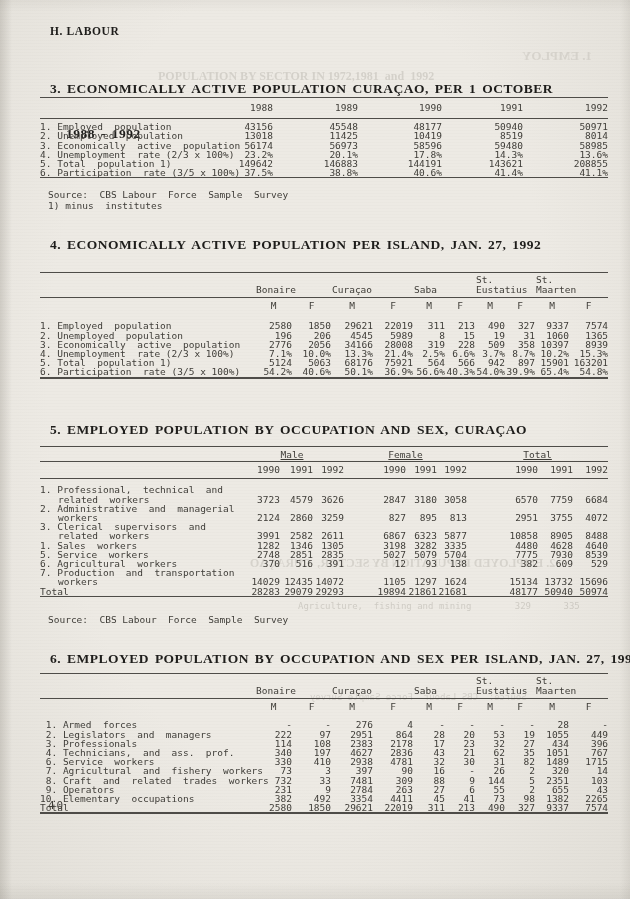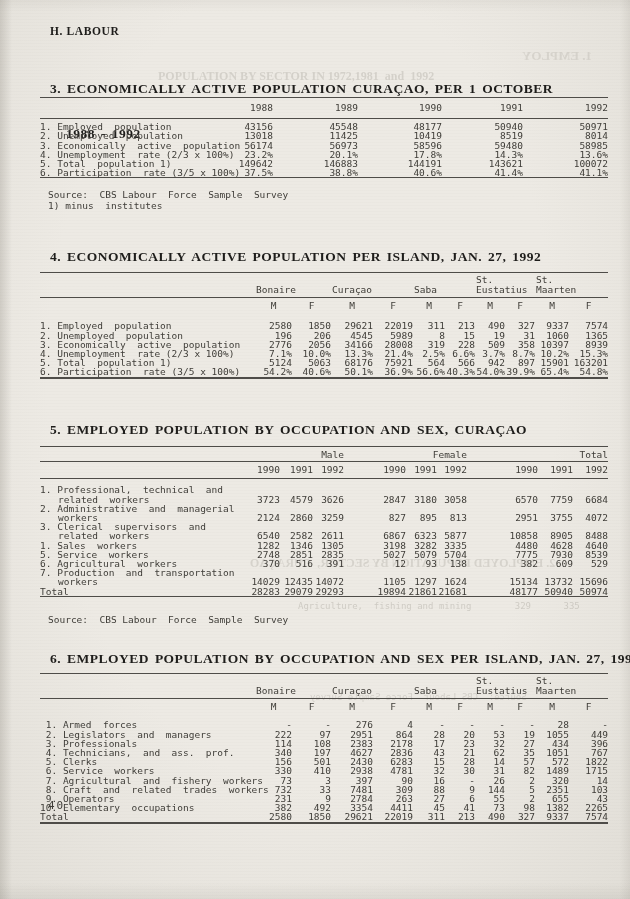--- a/index.html
+++ b/index.html
@@ -28,21 +28,21 @@
   .isltbl{border-bottom:2.2px solid #4e4c48;}
   .t th{font-weight:normal;}
   .t td{vertical-align:bottom;padding:0;}
   .t .num{text-align:right;padding:0;}
   .lab{text-align:left;white-space:pre;overflow:visible;}
   .l2{padding-left:18px;}
   .ind{padding-left:18px;}
   #t3 thead th{border-bottom:1.2px solid #4e4c48;padding:5px 0 6px;}
   #t3 tbody tr:first-child>td{padding-top:3px;}
   #t5 thead tr th{border-bottom:1.1px solid #4e4c48;}
-  #t5 .grp{text-align:right;padding:3px 0 2px;}
+  #t5 .grp{text-align:center;padding:3px 0 2px;text-decoration:underline;}
   #t5 thead .yrs th{padding:3px 0 4px;}
   #t5 tbody tr:first-child>td{padding-top:6px;}
   .isltbl thead .isls th{border-bottom:1.1px solid #4e4c48;margin-top:36px;}
   .iname{text-align:left;vertical-align:bottom;padding:2px 0 3px 1px;}
   .iname .top{height:10px;}
   .isltbl .sex{text-align:center;padding:3px 0 2px;}
   #t4 tbody tr:first-child>td{padding-top:9px;}
   #t6 tbody tr:first-child>td{padding-top:7px;}
   .src{position:absolute;z-index:1;font-family:"DejaVu Sans Mono","Liberation Mono",monospace;
        font-size:9.5px;white-space:pre;color:#3f3d38;}
@@ -118,36 +118,36 @@
           <td class="num">17.8%</td>
           <td class="num">14.3%</td>
           <td class="num">13.6%</td>
         </tr>
         <tr>
           <td class="lab">5. Total  population 1)</td>
           <td class="num">149642</td>
           <td class="num">146883</td>
           <td class="num">144191</td>
           <td class="num">143621</td>
-          <td class="num">100072</td>
+          <td class="num">208855</td>
         </tr>
         <tr>
           <td class="lab">6. Participation  rate (3/5 x 100%)</td>
           <td class="num">37.5%</td>
           <td class="num">38.8%</td>
           <td class="num">40.6%</td>
           <td class="num">41.4%</td>
           <td class="num">41.1%</td>
         </tr>
       </tbody>
     </table>
   <div class="src" style="left:48px;top:189px">Source:  CBS Labour  Force  Sample  Survey</div>
   <div class="src" style="left:48px;top:200px">1) minus  institutes</div>
 
-  <div class="stitle" style="left:50px;top:249px">4. ECONOMICALLY ACTIVE POPULATION PER ISLAND, JAN. 27, 1992</div>
+  <div class="stitle" style="left:50px;top:237px">4. ECONOMICALLY ACTIVE POPULATION PER ISLAND, JAN. 27, 1992</div>
   <table class="t isltbl" id="t4" style="left:40px;top:272px">
       <colgroup>
         <col style="width:215px">
         <col style="width:37px">
         <col style="width:39px">
         <col style="width:42px">
         <col style="width:40px">
         <col style="width:32px">
         <col style="width:30px">
         <col style="width:30px">
@@ -329,21 +329,21 @@
           <td class="num">3259</td>
           <td class="num">827</td>
           <td class="num">895</td>
           <td class="num">813</td>
           <td class="num">2951</td>
           <td class="num">3755</td>
           <td class="num">4072</td>
         </tr>
         <tr>
           <td class="lab"><div>3. Clerical  supervisors  and</div><div class="l2">related  workers</div></td>
-          <td class="num">6540</td>
+          <td class="num">3991</td>
           <td class="num">2582</td>
           <td class="num">2611</td>
           <td class="num">6867</td>
           <td class="num">6323</td>
           <td class="num">5877</td>
           <td class="num">10858</td>
           <td class="num">8905</td>
           <td class="num">8488</td>
         </tr>
         <tr>
@@ -510,33 +510,20 @@
           <td class="num">4627</td>
           <td class="num">2836</td>
           <td class="num">43</td>
           <td class="num">21</td>
           <td class="num">62</td>
           <td class="num">35</td>
           <td class="num">1051</td>
           <td class="num">767</td>
         </tr>
         <tr>
-          <td class="lab"> 5. Clerks</td>
-          <td class="num">156</td>
-          <td class="num">501</td>
-          <td class="num">2430</td>
-          <td class="num">6283</td>
-          <td class="num">15</td>
-          <td class="num">28</td>
-          <td class="num">14</td>
-          <td class="num">57</td>
-          <td class="num">572</td>
-          <td class="num">1822</td>
-        </tr>
-        <tr>
           <td class="lab"> 6. Service  workers</td>
           <td class="num">330</td>
           <td class="num">410</td>
           <td class="num">2938</td>
           <td class="num">4781</td>
           <td class="num">32</td>
           <td class="num">30</td>
           <td class="num">31</td>
           <td class="num">82</td>
           <td class="num">1489</td>

